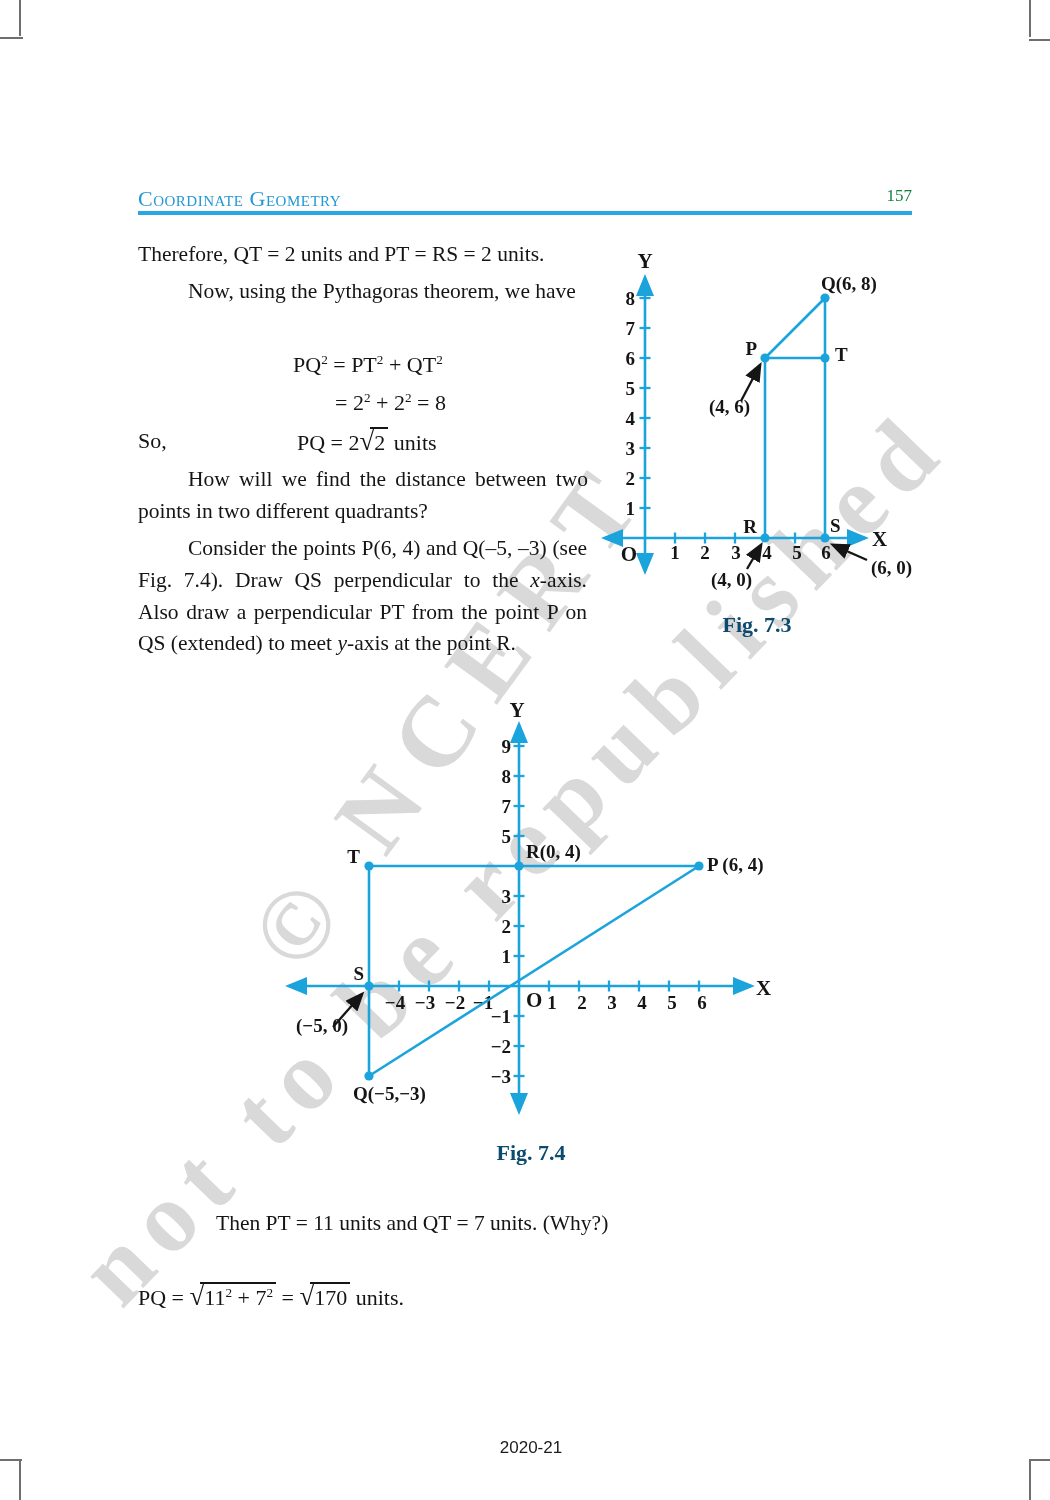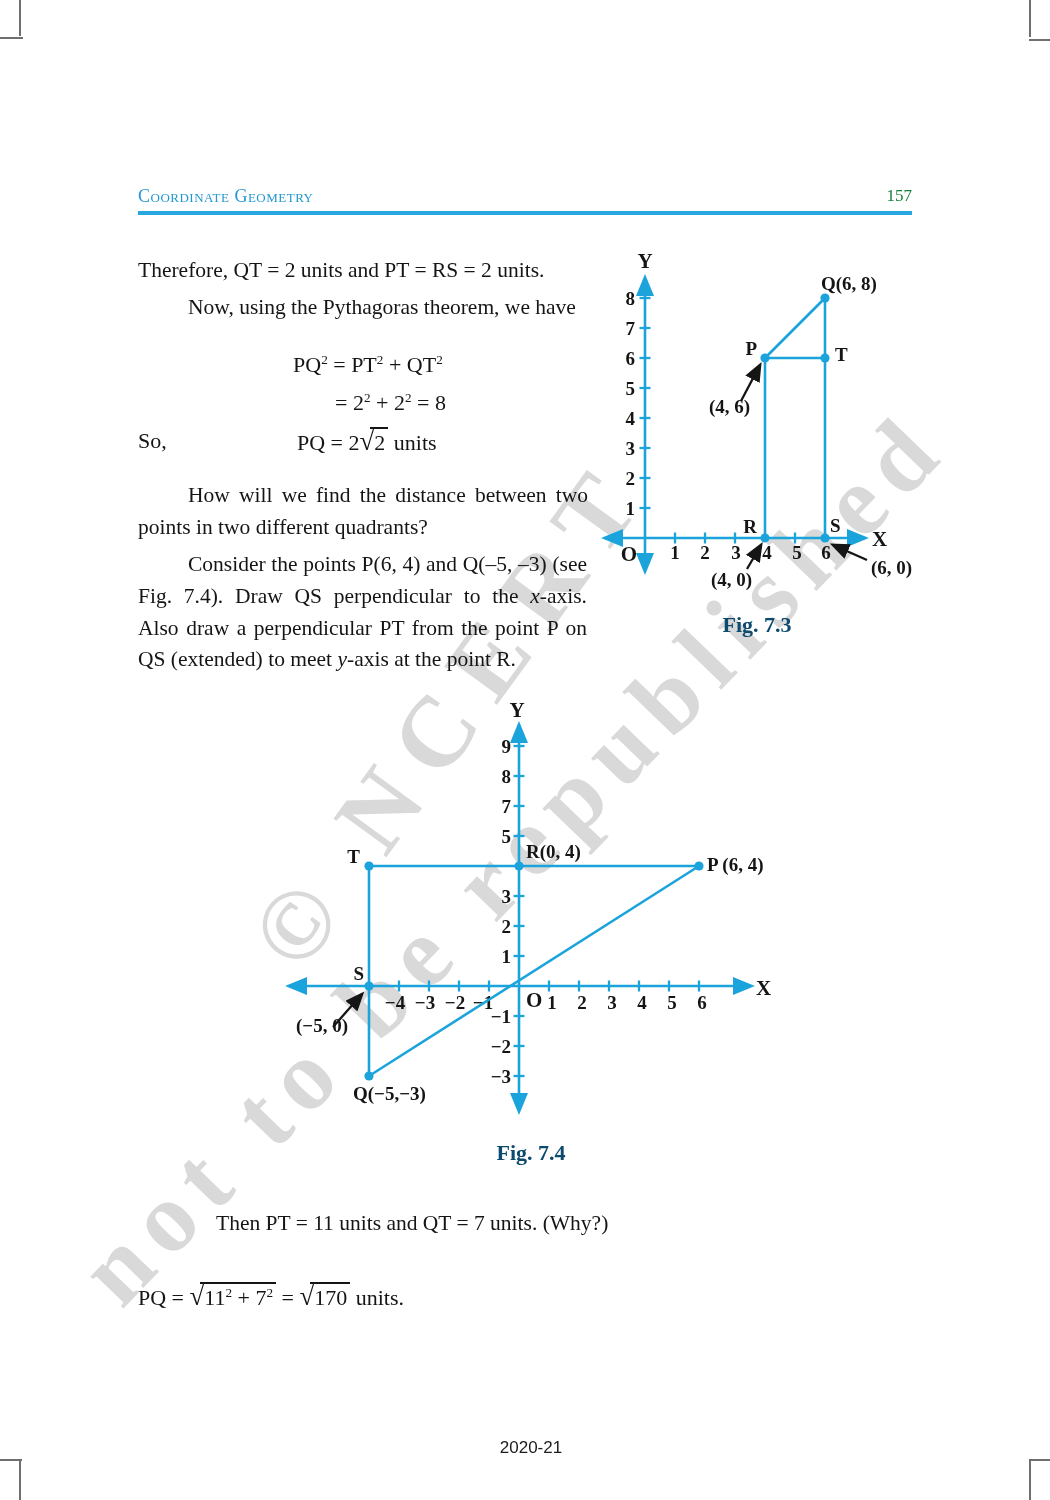--- a/index.html
+++ b/index.html
@@ -15,27 +15,27 @@
     position:absolute; z-index:0; color:#d9d9d9; font-weight:bold;
     font-family:"Liberation Serif", serif; white-space:nowrap; pointer-events:none;
   }
   .wm1 { font-size:100px; letter-spacing:22px; left:150px; top:655px; transform:rotate(-54deg); }
   .wm2 { font-size:100px; letter-spacing:14px; left:-85px; top:800px; transform:rotate(-46deg); }
   
   .content { position:absolute; inset:0; z-index:1; }
   .abs { position:absolute; }
   
   .hdr-title {
-    left:138px; top:186px; font-variant:small-caps; font-size:18px;
+    left:138px; top:186px; font-variant:small-caps; font-size:22px;
     color:#2398d2; letter-spacing:0.5px;
   }
   .hdr-page { top:186px; right:138px; font-size:17px; color:#15803d; }
   .hdr-rule { left:138px; top:211px; width:774px; height:4px; background:#29a7e0; }
   
-  .bodytxt { font-size:21.5px; line-height:31.8px; text-align:justify;margin-top:16px; }
+  .bodytxt { font-size:21.5px; line-height:31.8px; text-align:justify; }
   .p1 { left:138px; top:239px; width:460px; }
   .p2 { left:138px; top:276px; width:449px; text-indent:50px; }
   .p3 { left:138px; top:464px; width:450px; text-indent:50px; }
   .p4 { left:138px; top:533px; width:449px; text-indent:50px; }
   .it { font-style:italic; }
   
   .eq { font-size:22px; line-height:26px; white-space:nowrap; }
   sup { font-size:60%; vertical-align:super; line-height:0; }
   .sqrt { white-space:nowrap; }
   .rsign { font-size:1.22em; }

